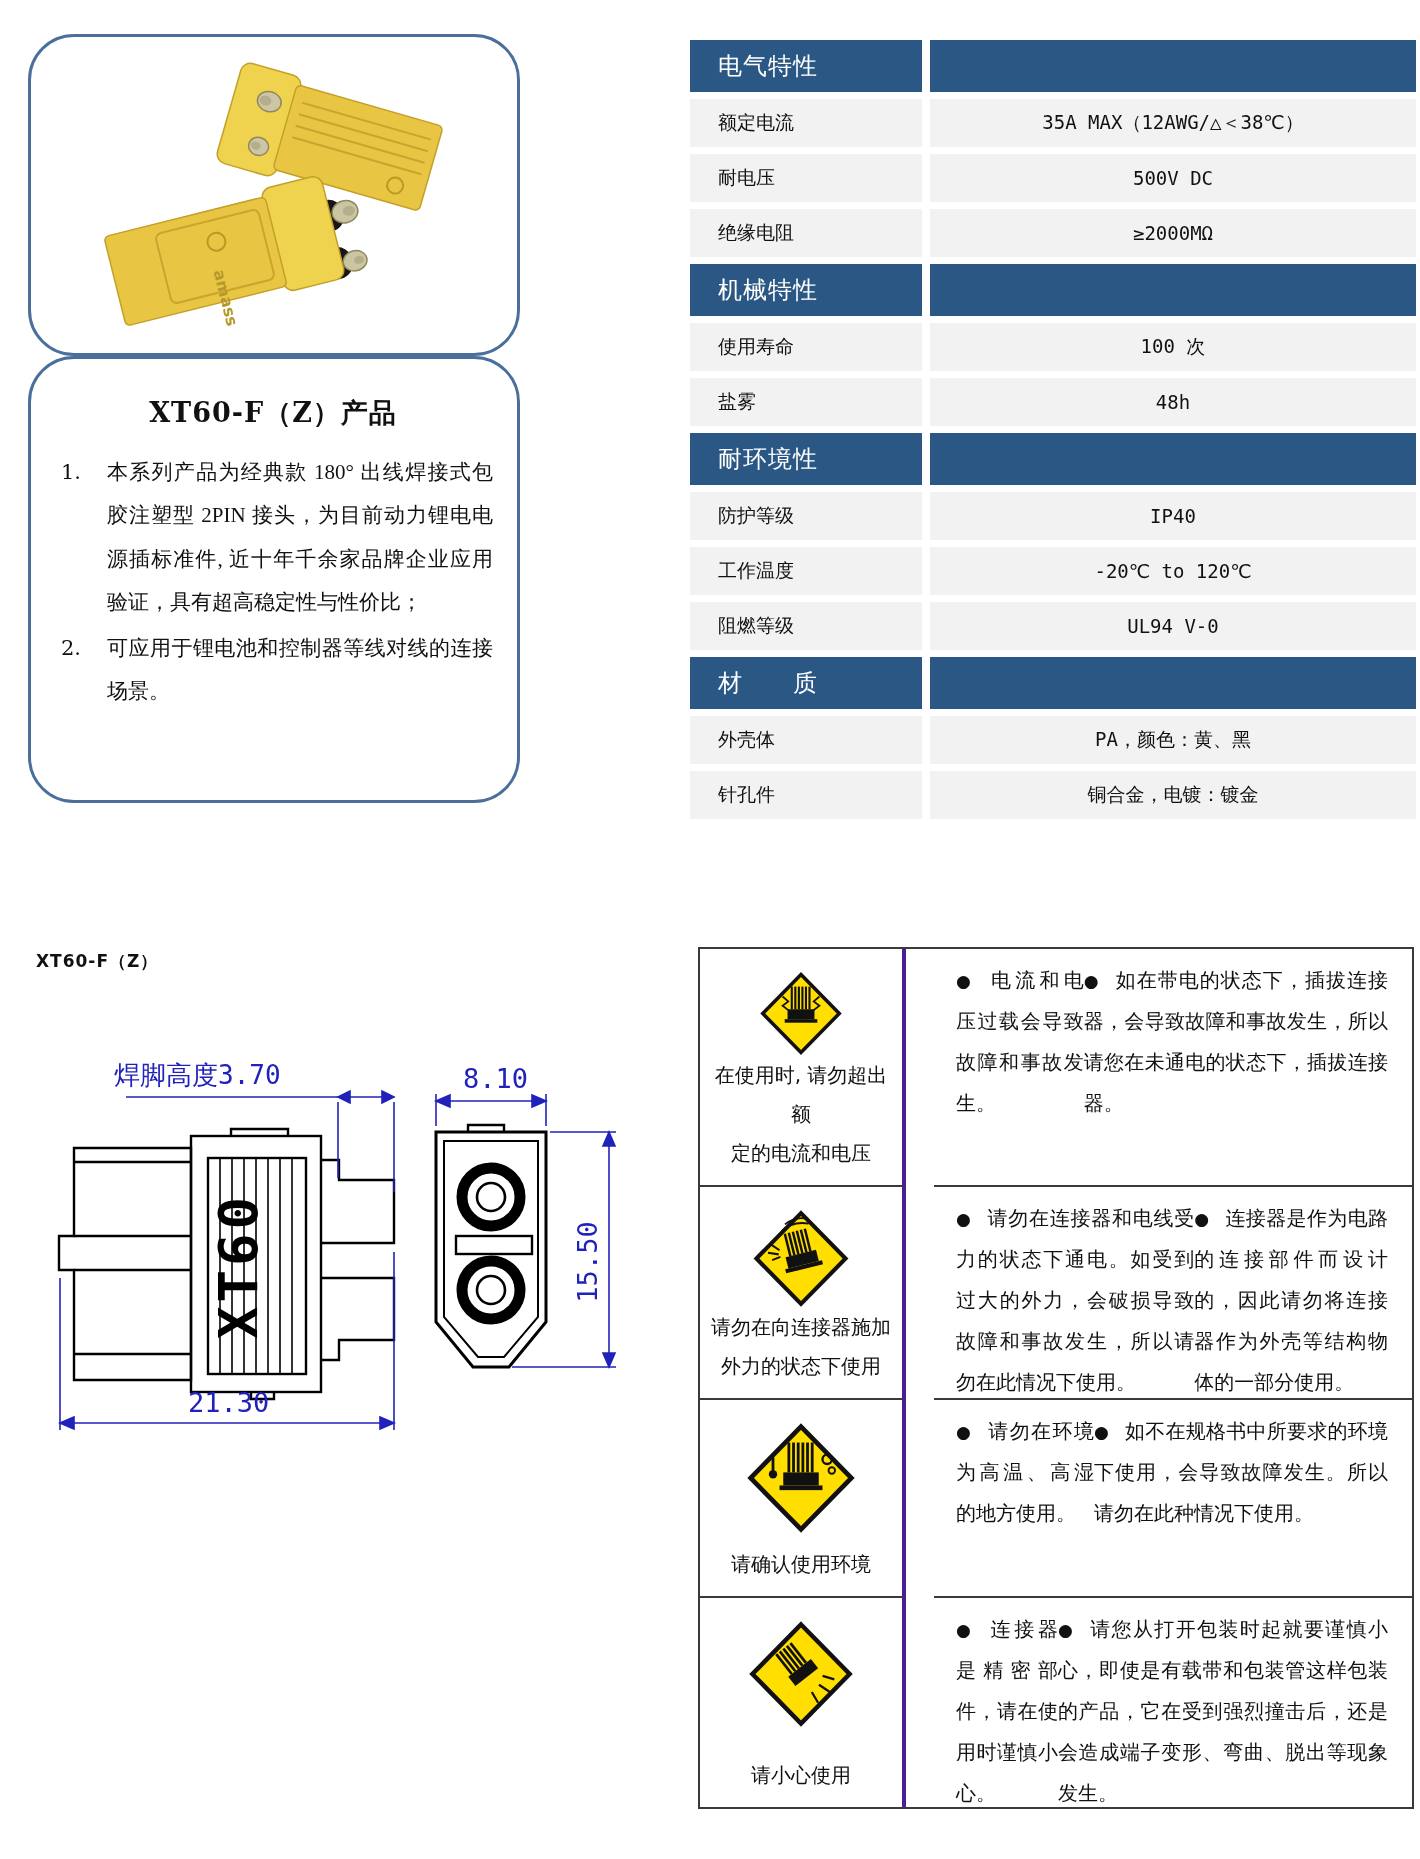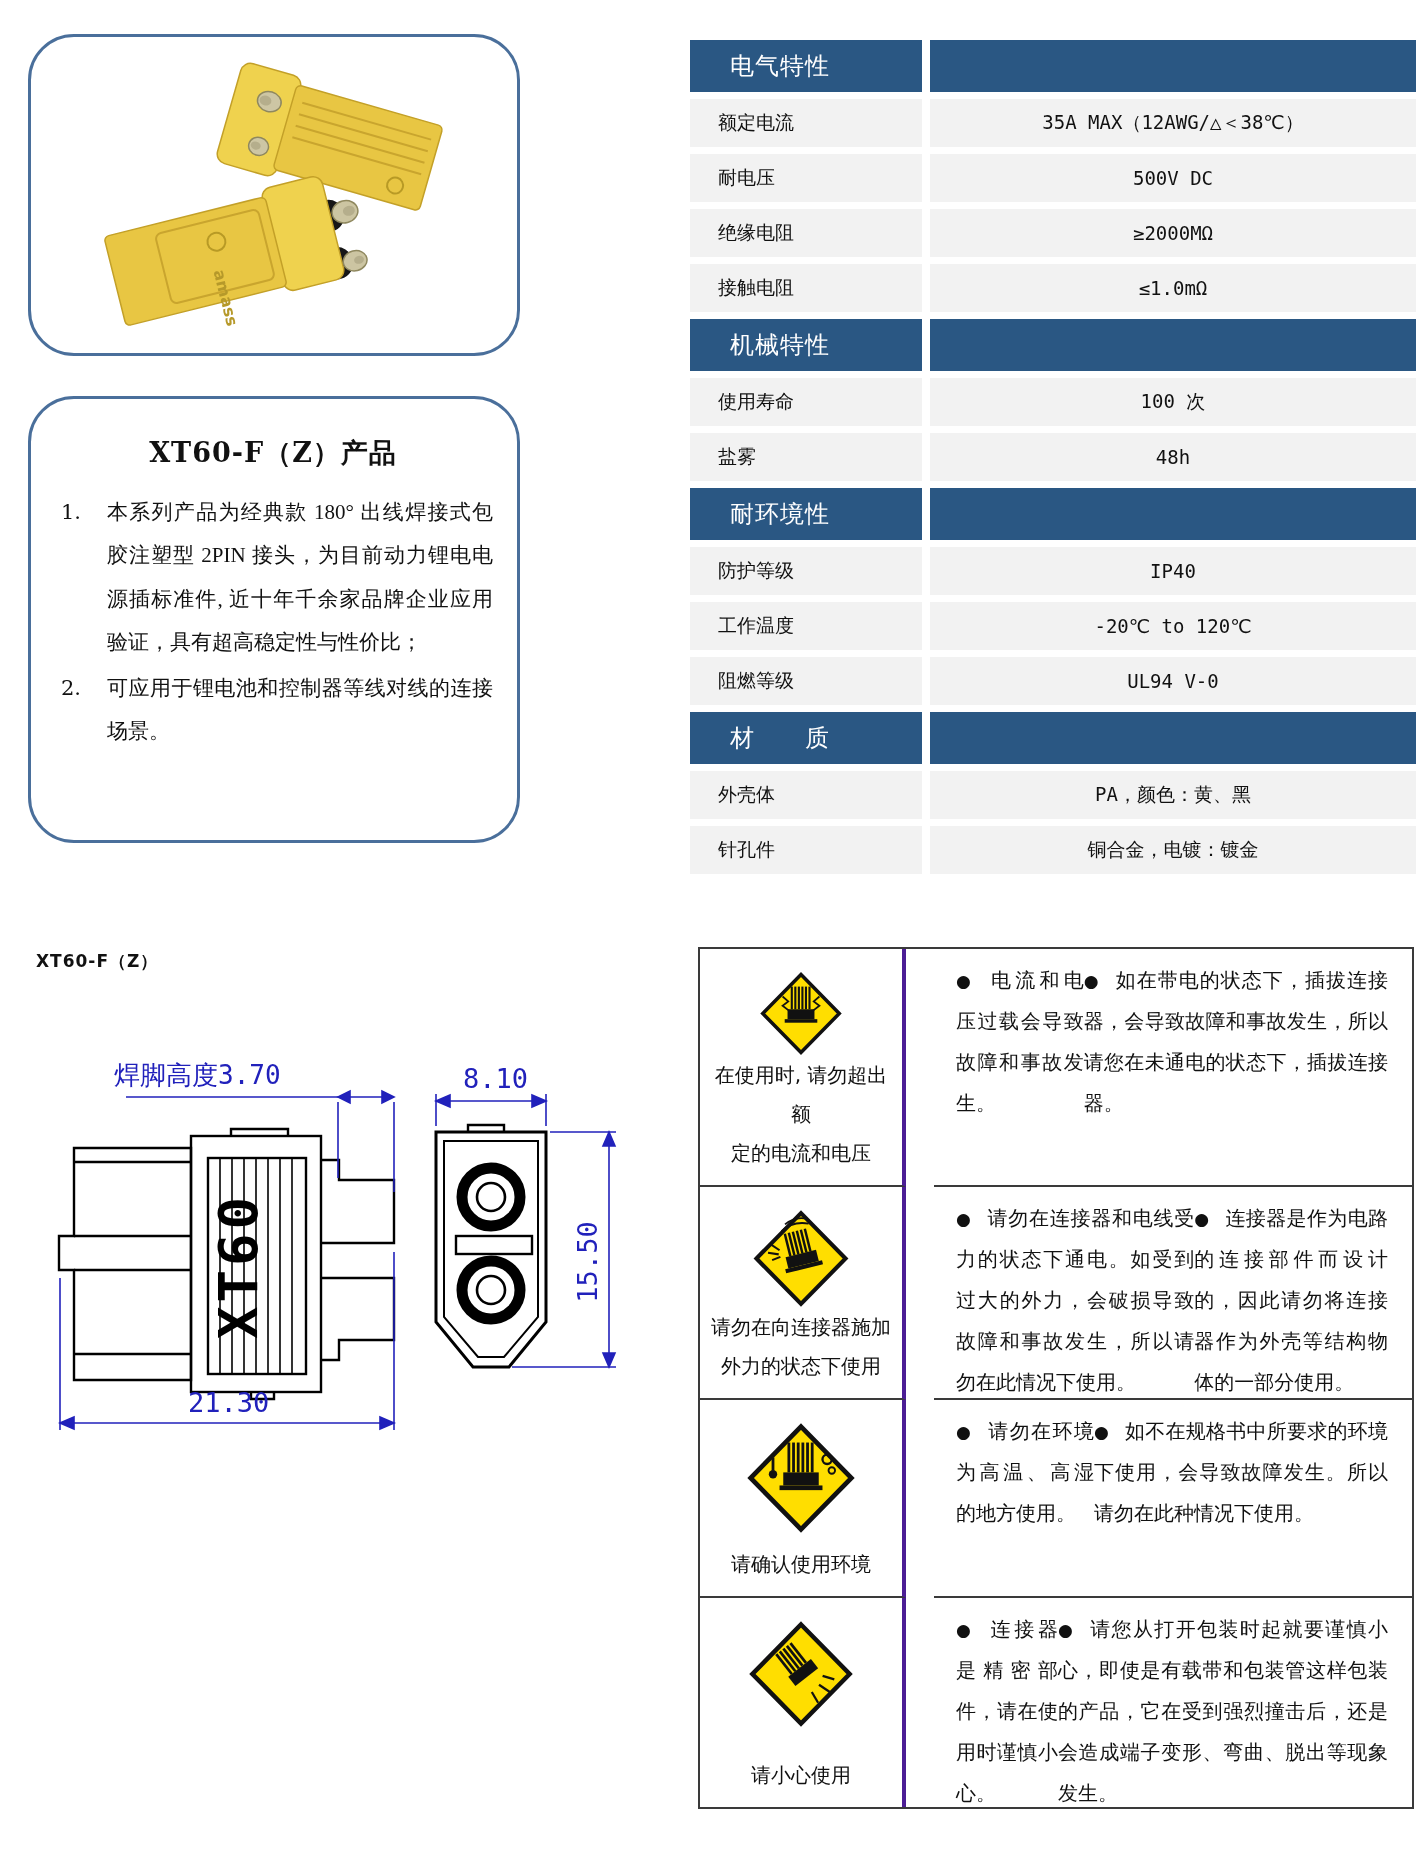--- a/index.html
+++ b/index.html
@@ -6,41 +6,41 @@
   body{
     width:1420px;height:1859px;position:relative;background:#ffffff;
     font-family:"DejaVu Sans",sans-serif;color:#111;
   }
   
   .round-card{
     position:absolute;border:3px solid #4a6f9b;border-radius:46px;background:#fff;
     box-sizing:border-box;overflow:hidden;
   }
   .photo-card{left:28px;top:34px;width:492px;height:322px;}
-  .desc-card{left:28px;top:396px;width:492px;height:447px;padding:30px 24px 0 22px;overflow:visible;}
+  .desc-card{left:28px;top:356px;width:492px;height:447px;padding:30px 24px 0 22px;overflow:visible;}
   .desc-title{
     text-align:center;font-size:27px;font-weight:bold;margin:6px 0 20px;
     font-family:"DejaVu Serif",serif;letter-spacing:1px;
   }
   .desc-item{display:flex;font-family:"DejaVu Serif",serif;font-size:21px;line-height:2.07;margin-bottom:2px;}
   .desc-num{width:54px;flex:none;padding-left:8px;box-sizing:border-box;}
   .desc-text{flex:1;text-align:justify;font-family:Liberation Serif, serif;}
   .drawing-label{position:absolute;left:36px;top:950px;font-size:17px;font-weight:600;letter-spacing:1px;}
   .drawing-wrap{position:absolute;left:26px;top:1040px;}
 
   
   .spec-table{position:absolute;left:690px;top:40px;width:726px;}
   .spec-row{display:flex;gap:8px;margin-bottom:7px;}
   .spec-row>div:first-child{width:232px;flex:none;}
   .spec-row>div:last-child{flex:1;}
   .spec-header>div{
     background:#2a5783;height:52px;display:flex;align-items:center;
     color:#fff;font-size:24px;font-weight:500;letter-spacing:1px;
   }
-  .spec-header>div:first-child{padding-left:40px;box-sizing:border-box;}
+  .spec-header>div:first-child{padding-left:28px;box-sizing:border-box;}
   .spec-data>div{background:#f2f2f2;height:48px;display:flex;align-items:center;font-size:19px;}
   .spec-label{padding-left:28px;box-sizing:border-box;}
   .spec-value{justify-content:center;font-family:"DejaVu Sans Mono","DejaVu Sans",monospace;font-size:22px;}
 
   
   .warn-table{
     position:absolute;left:698px;top:947px;width:716px;box-sizing:border-box;
     border:2px solid #3a3a3a;display:grid;grid-template-columns:206px 1fr;
     grid-template-rows:238px 213px 198px 209px;background:#fff;
   }
@@ -121,24 +121,20 @@
     <div class="spec-label">额定电流</div>
     <div class="spec-value">35A MAX（12AWG/△＜38℃）</div>
   </div>
   <div class="spec-row spec-data">
     <div class="spec-label">耐电压</div>
     <div class="spec-value">500V DC</div>
   </div>
   <div class="spec-row spec-data">
     <div class="spec-label">绝缘电阻</div>
     <div class="spec-value">≥2000MΩ</div>
-  </div>
-  <div class="spec-row spec-data">
-    <div class="spec-label">接触电阻</div>
-    <div class="spec-value">≤1.0mΩ</div>
   </div>
 
   <div class="spec-row spec-header">
     <div>机械特性</div>
       <div></div>
   </div>
   <div class="spec-row spec-data">
     <div class="spec-label">使用寿命</div>
     <div class="spec-value">100 次</div>
   </div>

